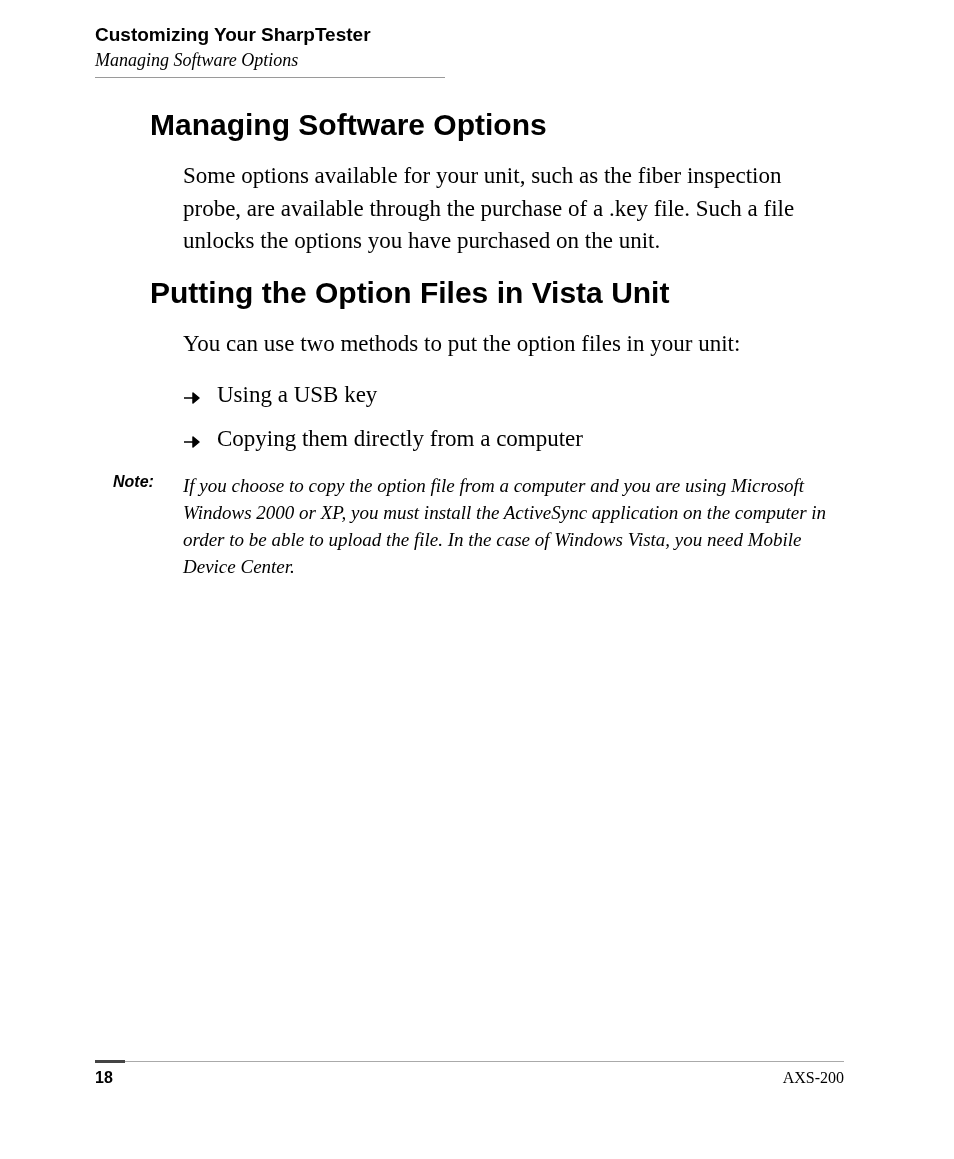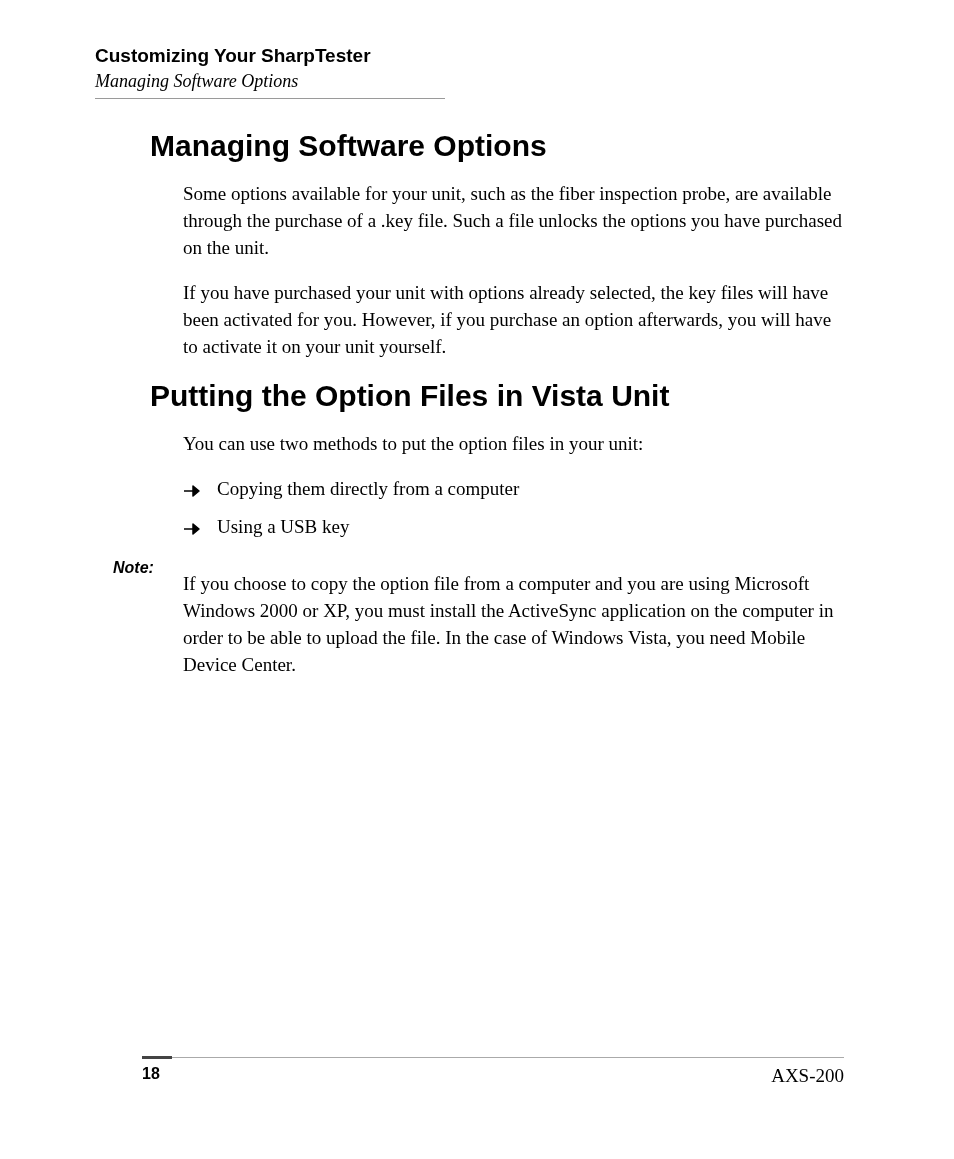--- a/index.html
+++ b/index.html
@@ -8,21 +8,21 @@
     padding: 0;
     background: #fff;
     font-family: "Palatino Linotype", Palatino, "Book Antiqua", Georgia, serif;
     color: #000;
   }
   .page {
     width: 954px;
     height: 1159px;
     position: relative;
     box-sizing: border-box;
-    padding: 45px 110px 0 95px;
+    padding: 24px 110px 0 95px;
   }
   .chapter-title {
     font-family: "Segoe UI", "Myriad Pro", "Helvetica Neue", Arial, sans-serif;
     font-weight: 700;
     font-size: 19px;
     margin-bottom: 4px;
   }
   .section-name {
     font-style: italic;
     font-size: 18px;
@@ -35,21 +35,21 @@
     margin: 0 0 30px 0;
   }
   .h-main {
     font-family: "Segoe UI", "Myriad Pro", "Helvetica Neue", Arial, sans-serif;
     font-weight: 800;
     font-size: 30px;
     margin: 10px 0 18px 55px;
   }
   .body-block {
     margin-left: 88px;
-    font-size: 19px;
+    font-size: 23px;
     line-height: 1.42;
   }
   .body-block p {
     margin: 0 0 18px 0;
   }
   ul.arrow {
     list-style: none;
     padding: 0;
     margin: 0 0 18px 0;
   }
@@ -73,30 +73,29 @@
   }
   .note-label {
     font-family: "Segoe UI", "Myriad Pro", "Helvetica Neue", Arial, sans-serif;
     font-weight: 800;
     font-style: italic;
     font-size: 16px;
     min-width: 70px;
     padding-right: 0;
   }
   .note-text {
+    font-style: italic;
     font-size: 19px;
     line-height: 1.42;
-    margin-top: 12px;
   }
   .footer {
     position: absolute;
     left: 95px;
     right: 110px;
     bottom: 72px;
-    margin-left: 47px;
   }
   .footer-rule {
     display: flex;
     margin-bottom: 6px;
   }
   .footer-rule .thick {
     width: 30px;
     border-top: 3px solid #444;
   }
   .footer-rule .thin {
@@ -108,59 +107,58 @@
     display: flex;
     justify-content: space-between;
     font-size: 16px;
   }
   .footer-line .pnum {
     font-family: "Segoe UI", "Myriad Pro", "Helvetica Neue", Arial, sans-serif;
     font-weight: 800;
   }
   .footer-line .model {
     font-family: "Palatino Linotype", Palatino, Georgia, serif;
-    font-size: 19px;
+    font-size: 16px;
   }
 </style>
 </head>
 <body>
 
 <div class="page">
 
   <div class="chapter-title">Customizing Your SharpTester</div>
   <div class="section-name">Managing Software Options</div>
   <hr class="thin-rule">
 
   <div class="h-main">Managing Software Options</div>
 
   <div class="body-block">
     <p>Some options available for your unit, such as the fiber inspection probe, are available through the purchase of a .key file. Such a file unlocks the options you have purchased on the unit.</p>
-    <p>If you have purchased your unit with options already selected, the key files will have been activated for you. However, if you purchase an option afterwards, you will have to activate it on your unit yourself.</p>
   </div>
 
   <div class="h-main">Putting the Option Files in Vista Unit</div>
 
   <div class="body-block">
     <p>You can use two methods to put the option files in your unit:</p>
     <ul class="arrow">
       <li>
         <span class="arrow-icon">
           <svg viewBox="0 0 20 16">
               <path d="M1 8 L14 8 M10 3 L16 8 L10 13 Z" fill="#000" stroke="#000" stroke-width="1.5" stroke-linejoin="round"></path>
             </svg>
         </span>
-        <span>Copying them directly from a computer</span>
+        <span>Using a USB key</span>
       </li>
       <li>
         <span class="arrow-icon">
           <svg viewBox="0 0 20 16">
               <path d="M1 8 L14 8 M10 3 L16 8 L10 13 Z" fill="#000" stroke="#000" stroke-width="1.5" stroke-linejoin="round"></path>
             </svg>
         </span>
-        <span>Using a USB key</span>
+        <span>Copying them directly from a computer</span>
       </li>
     </ul>
   </div>
 
   <div class="note-row">
     <div class="note-label">Note:</div>
     <div class="note-text">If you choose to copy the option file from a computer and you are using Microsoft Windows 2000 or XP, you must install the ActiveSync application on the computer in order to be able to upload the file. In the case of Windows Vista, you need Mobile Device Center.</div>
   </div>
 
   <div class="footer">

